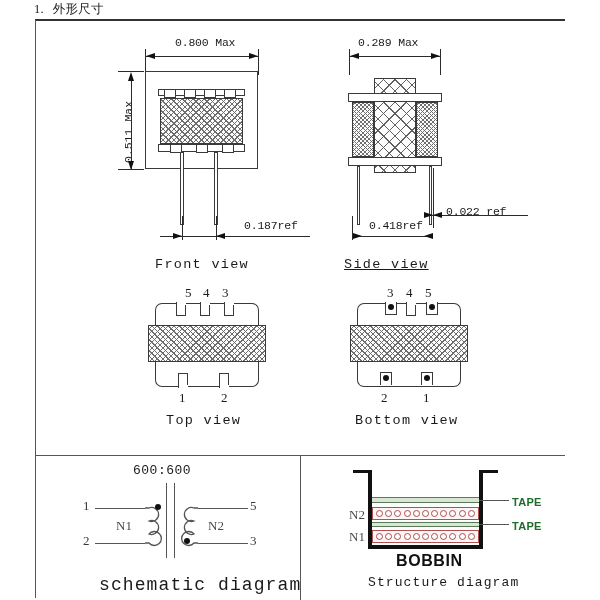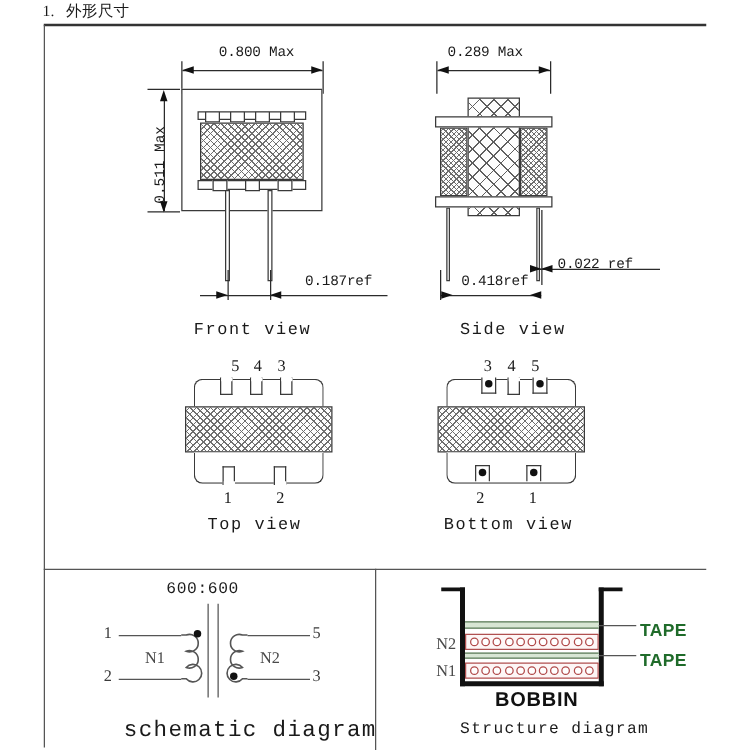--- a/index.html
+++ b/index.html
@@ -75,21 +75,21 @@
   }
 
   
   .dot{position:absolute;border-radius:50%;background:#111;}
 
   
   .bobbin-wall{position:absolute;background:#111;}
   .tape{position:absolute;background:#d8e6d4;border-top:1px solid #5b7a58;border-bottom:1px solid #5b7a58;box-sizing:border-box;}
   .winding-row{position:absolute;background:#fdf6f6;border:1px solid #b05050;box-sizing:border-box;display:flex;align-items:center;justify-content:space-around;padding:0 2px;}
   .turn{width:7px;height:7px;border:1.3px solid #b04a4a;border-radius:50%;box-sizing:border-box;background:#fff;}
-  .tape-lbl{position:absolute;font-family:"Liberation Sans", sans-serif;font-weight:bold;font-size:14px;color:#1f6b2a;letter-spacing:0.3px;}
+  .tape-lbl{position:absolute;font-family:"Liberation Sans", sans-serif;font-weight:bold;font-size:11px;color:#1f6b2a;letter-spacing:0.3px;}
   .lead{position:absolute;height:1px;background:#555;}
   .nlab{position:absolute;font-family:"Liberation Serif", serif;font-size:13px;color:#4a4a4a;}
   .bobbin-lbl{position:absolute;font-family:"Liberation Sans", sans-serif;font-weight:bold;font-size:16px;letter-spacing:0.6px;color:#111;}
 
   
   .sch-wire{position:absolute;background:#555;height:1.2px;}
   .sch-core{position:absolute;width:1.2px;background:#555;}
   .sch-lbl{position:absolute;font-family:"Liberation Serif", serif;font-size:13px;color:#4a4a4a;}
   .sch-pin{position:absolute;font-family:"Liberation Serif", serif;font-size:13px;color:#3a3a3a;}
   .ratio{position:absolute;font-family:"Liberation Mono", monospace;font-size:13px;color:#1a1a1a;letter-spacing:0.5px;}
@@ -178,21 +178,21 @@
     <div class="arw arw-r" style="left:424px;top:211.6px;"></div>
     <div class="arw arw-l" style="left:433px;top:211.6px;"></div>
     <div class="lbl dim" style="left:446px;top:205px;">0.022 ref</div>
 
     <div class="ln vln" style="left:352px;top:216px;height:24px;"></div>
     <div class="ln hln" style="left:352px;top:236px;width:81px;"></div>
     <div class="arw arw-r" style="left:353px;top:232.6px;"></div>
     <div class="arw arw-l" style="left:424px;top:232.6px;"></div>
     <div class="lbl dim" style="left:369px;top:219px;">0.418ref</div>
 
-    <div class="lbl viewname" style="left:368px;top:257px;">Side view</div>
+    <div class="lbl viewname" style="left:344px;top:257px;text-decoration:underline;">Side view</div>
   </div>
 
   <div>
     <div class="lbl pinnum" style="left:185px;top:285px;">5</div>
     <div class="lbl pinnum" style="left:203px;top:285px;">4</div>
     <div class="lbl pinnum" style="left:222px;top:285px;">3</div>
 
     <div style="position:absolute;left:155px;top:303px;width:104px;height:24px;border:1px solid #3a3a3a;border-bottom:none;border-radius:7px 7px 0 0;box-sizing:border-box;background:#fff;"></div>
 
     <div style="position:absolute;left:176px;top:302px;width:10px;height:14px;background:#fff;border-left:1px solid #3a3a3a;border-right:1px solid #3a3a3a;border-bottom:1px solid #3a3a3a;box-sizing:border-box;"></div>

